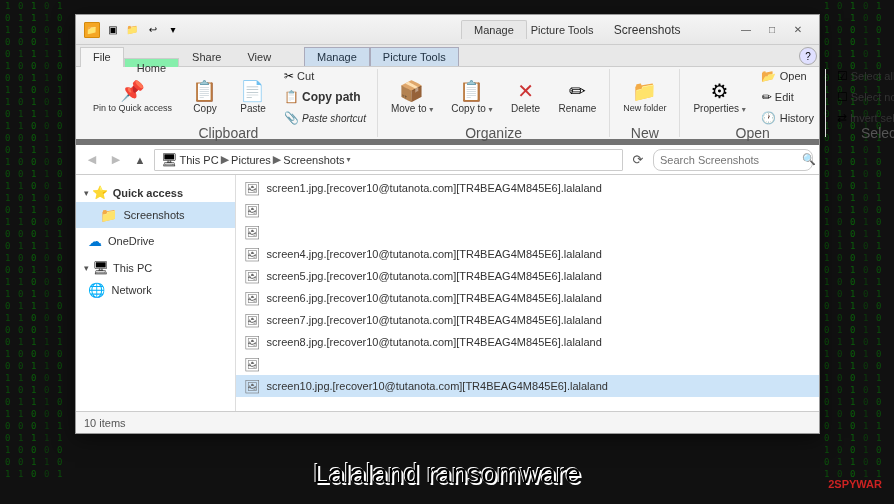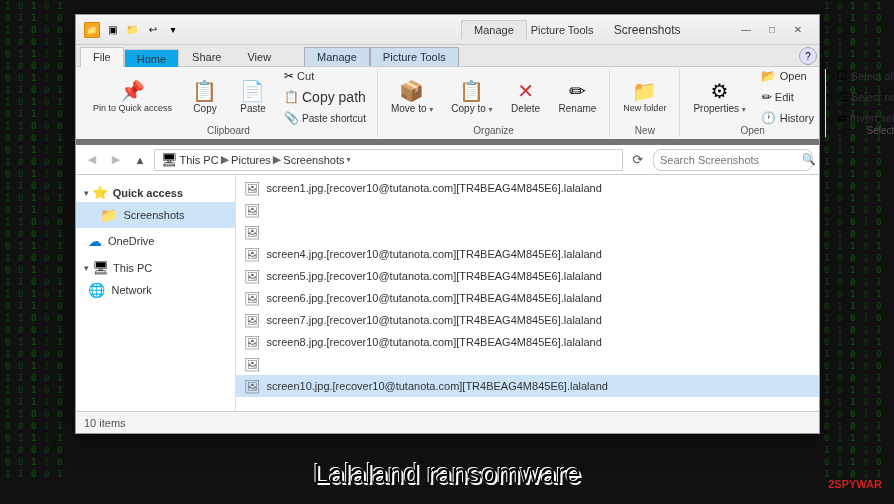--- a/index.html
+++ b/index.html
@@ -162,21 +162,21 @@
     }
     .ribbon-group:last-child { border-right: none; }
     .ribbon-group-content {
       display: flex;
       align-items: flex-start;
       gap: 4px;
       flex: 1;
     }
     .ribbon-group-label {
       text-align: center;
-      font-size: 10px;
+      font-size: 14px;
       color: #555;
       padding-top: 2px;
       padding-bottom: 2px;
     }
     .ribbon-btn-large {
       display: flex;
       flex-direction: column;
       align-items: center;
       justify-content: center;
       gap: 2px;
@@ -450,21 +450,21 @@
       <button class="win-btn close">✕</button>
     </div>
   </div>
 
   <div class="ribbon">
 
     <div class="ribbon-tabs">
       <div class="ribbon-tab active">
         <span>File</span>
       </div>
-      <div class="ribbon-tab" style="background:#0ea5e9;border-color:#ccc;border-bottom-color:#f5f5f5;margin-top:4px;margin-bottom:-1px;z-index:1;">
+      <div class="ribbon-tab" style="background:#86efac;border-color:#ccc;border-bottom-color:#f5f5f5;margin-top:13px;margin-bottom:-1px;z-index:1;">
         <span>Home</span>
       </div>
       <div class="ribbon-tab">
         <span>Share</span>
       </div>
       <div class="ribbon-tab">
         <span>View</span>
       </div>
       <div class="ribbon-tab manage-tab-btn" style="margin-left:20px;">
         <span>Manage</span>
@@ -497,25 +497,25 @@
             <div class="ribbon-btn-label">Paste</div>
           </div>
 
           <div class="ribbon-column">
             <div class="ribbon-btn-small">
               <span class="icon">✂</span>
               <span class="label">Cut</span>
             </div>
             <div class="ribbon-btn-small">
               <span class="icon">📋</span>
-              <span class="label" style="font-size:14px;">Copy path</span>
+              <span class="label" style="font-size:12px;font-weight:bold;">Copy path</span>
             </div>
             <div class="ribbon-btn-small">
               <span class="icon">📎</span>
-              <span class="label" style="font-size:10px;">Paste shortcut</span>
+              <span class="label" style="font-size:10px;font-style:italic;">Paste shortcut</span>
             </div>
           </div>
         </div>
         <div class="ribbon-group-label">Clipboard</div>
       </div>
 
       <div class="ribbon-group">
         <div class="ribbon-group-content">
 
           <div class="ribbon-btn-large">

